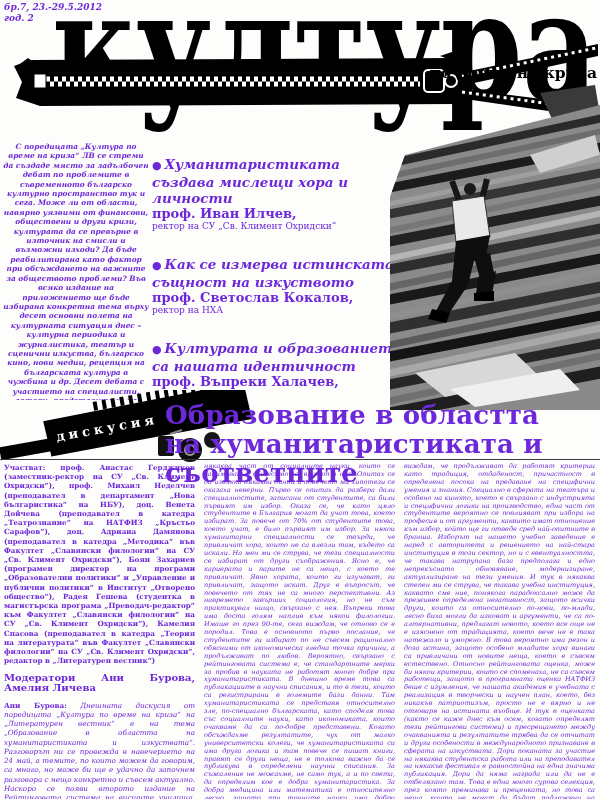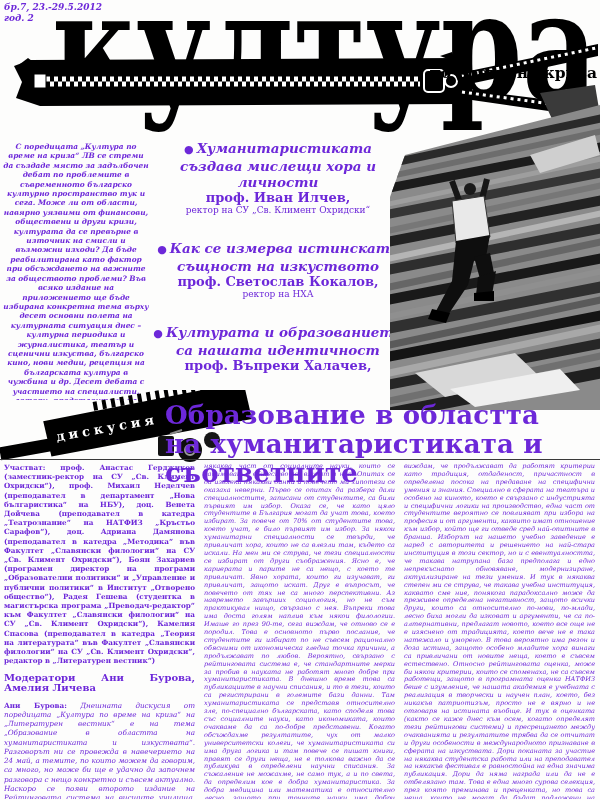--- a/index.html
+++ b/index.html
@@ -14,21 +14,21 @@
     font-size:9px; font-weight:bold; line-height:11px; font-style:italic;
   }
   .masthead{position:absolute; left:0; top:0; width:600px; height:152px;}
   
   .intro-col{
     position:absolute; left:3px; top:142px; width:146px; height:258px;
     font-size:7.4px; line-height:9.4px; font-weight:bold; font-style:italic;
     text-align:center; overflow:hidden;
   }
   
-  .topics{position:absolute; left:152px; top:140px; width:252px;text-align:center;}
+  .topics{position:absolute; left:152px; top:156px; width:252px;}
   .topic{margin-bottom:24px;}
   .topic .quote{font-size:13.5px; line-height:16px; font-weight:bold; font-style:italic;}
   .topic .bullet{font-style:normal; font-size:11px; margin-right:3px;}
   .topic .name{font-size:13px; font-weight:bold; line-height:15px;}
   .topic .affil{font-size:9px; font-weight:normal; line-height:11px;}
   
   .photo{position:absolute; left:390px; top:85px; width:210px; height:325px;}
   
   .disc-zipper{position:absolute; left:0; top:390px; width:260px; height:82px;}
   .headline{

